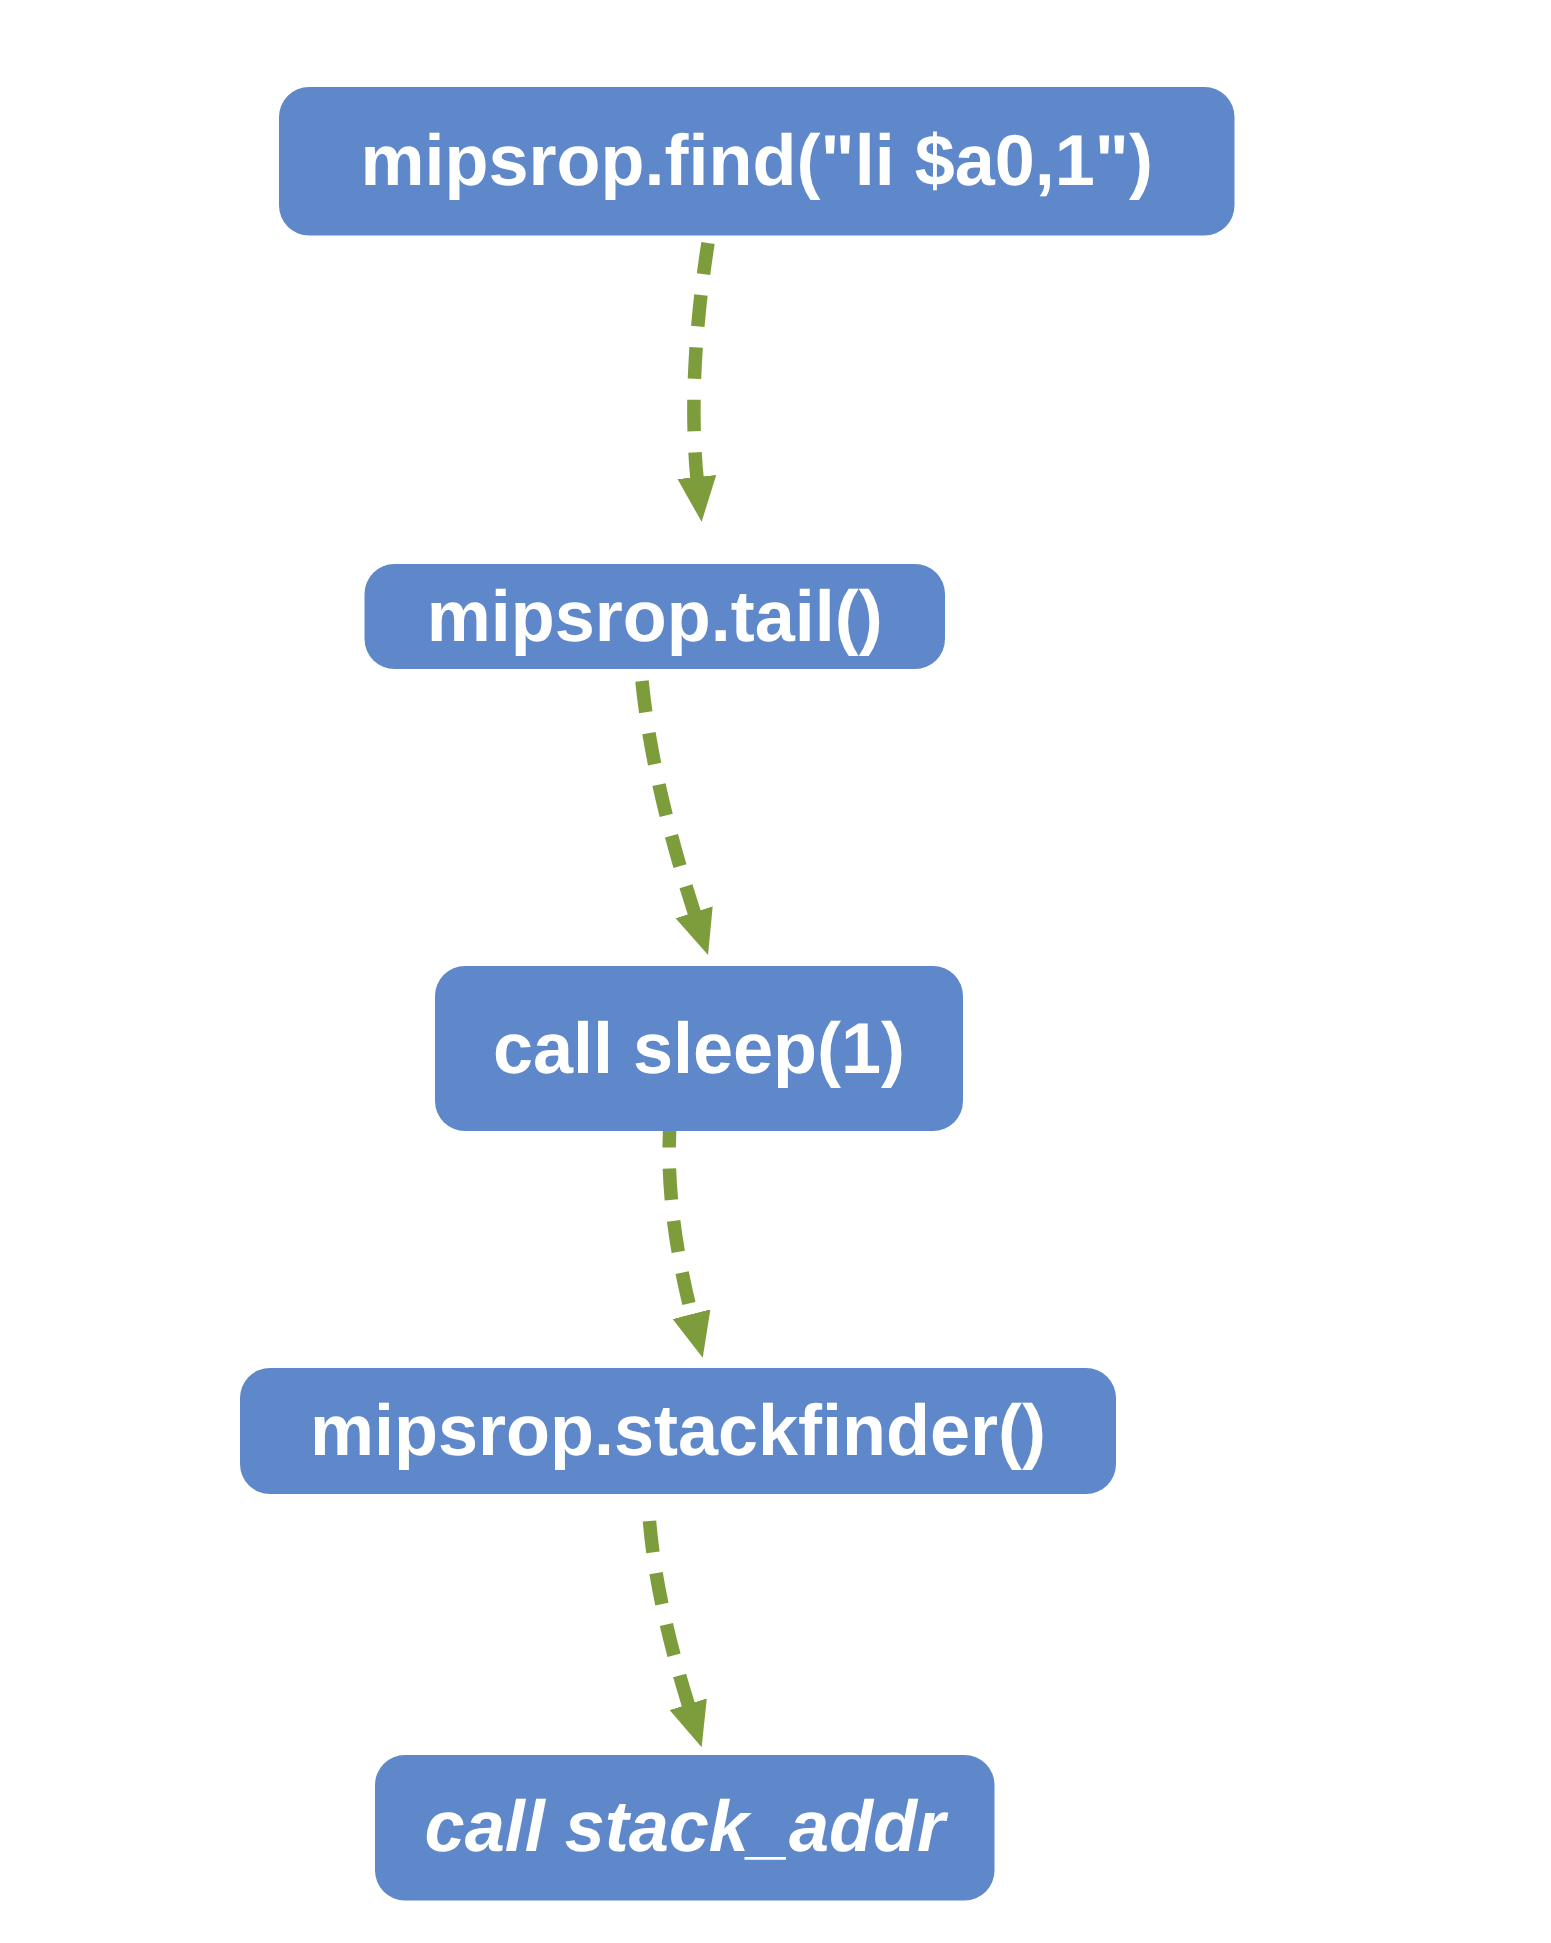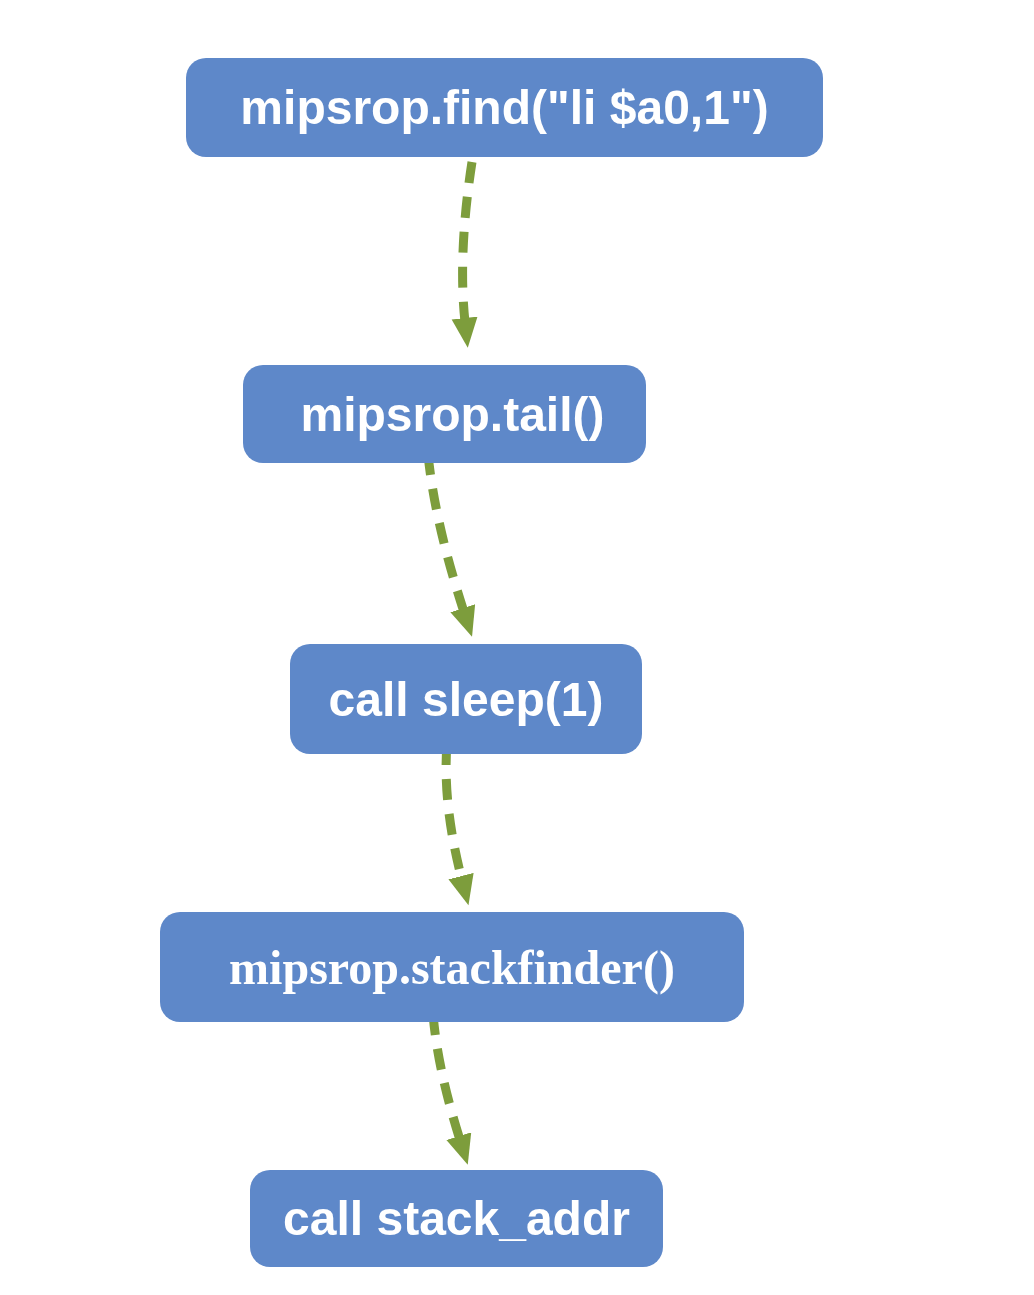--- a/index.html
+++ b/index.html
@@ -38,24 +38,24 @@
     font-weight: bold;
     font-size: 48px;
     letter-spacing: 0px;
     display: flex;
     align-items: center;
     justify-content: center;
     white-space: nowrap;
     text-align: center;
   }
   .node-find        { left: 186px; top:   58px; width: 637px; height: 99px; }
-  .node-tail        { left: 243px; top:  365px; width: 387px; height: 98px; padding-left: 16px; }
+  .node-tail        { left: 243px; top:  376px; width: 387px; height: 70px; }
   .node-sleep       { left: 290px; top:  644px; width: 352px; height: 110px; }
-  .node-stackfinder { left: 160px; top:  912px; width: 584px; height: 110px; font-family: Liberation Serif, serif; }
-  .node-stackaddr   { left: 250px; top: 1170px; width: 413px; height: 97px; }
+  .node-stackfinder { left: 160px; top:  912px; width: 584px; height: 84px; }
+  .node-stackaddr   { left: 250px; top: 1170px; width: 413px; height: 97px; font-style: italic; }
 </style>
 </head>
 <body>
 
 <div class="canvas">
 
   <svg class="edges" viewBox="0 0 1034 1295" xmlns="http://www.w3.org/2000/svg">
     <defs>
       <marker id="arrowhead" markerUnits="userSpaceOnUse" markerWidth="34" markerHeight="30" refX="4" refY="13" orient="auto">
         <path d="M0,0 L30,13 L0,26 Z" fill="#7d9d3c"></path>

